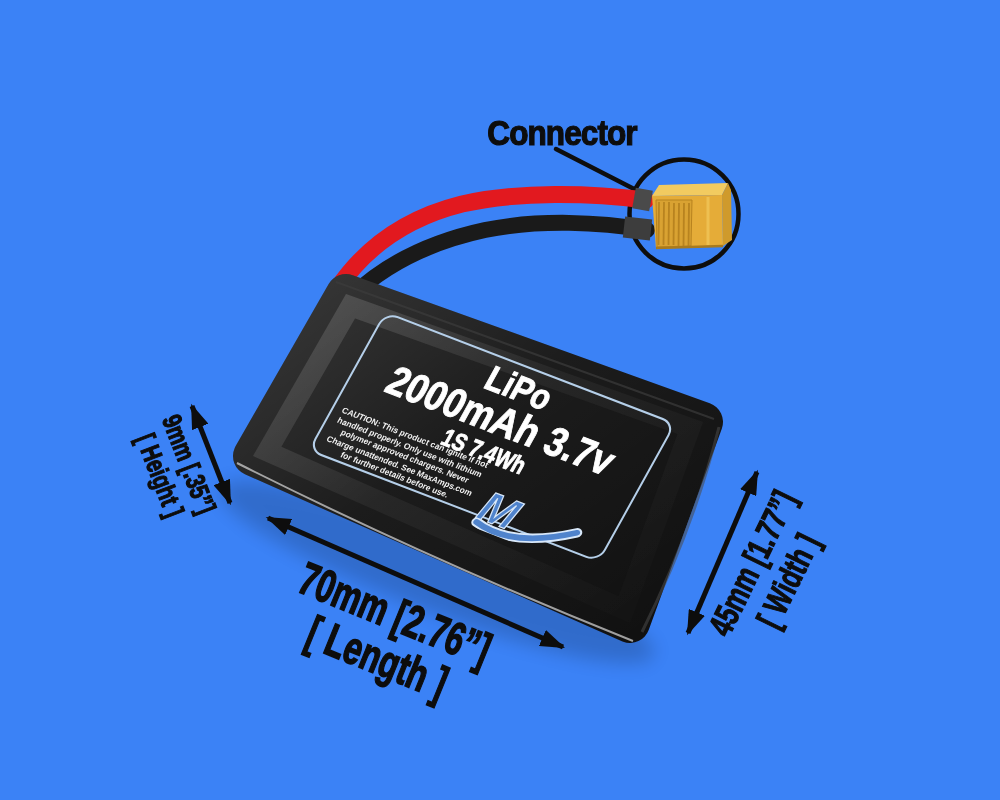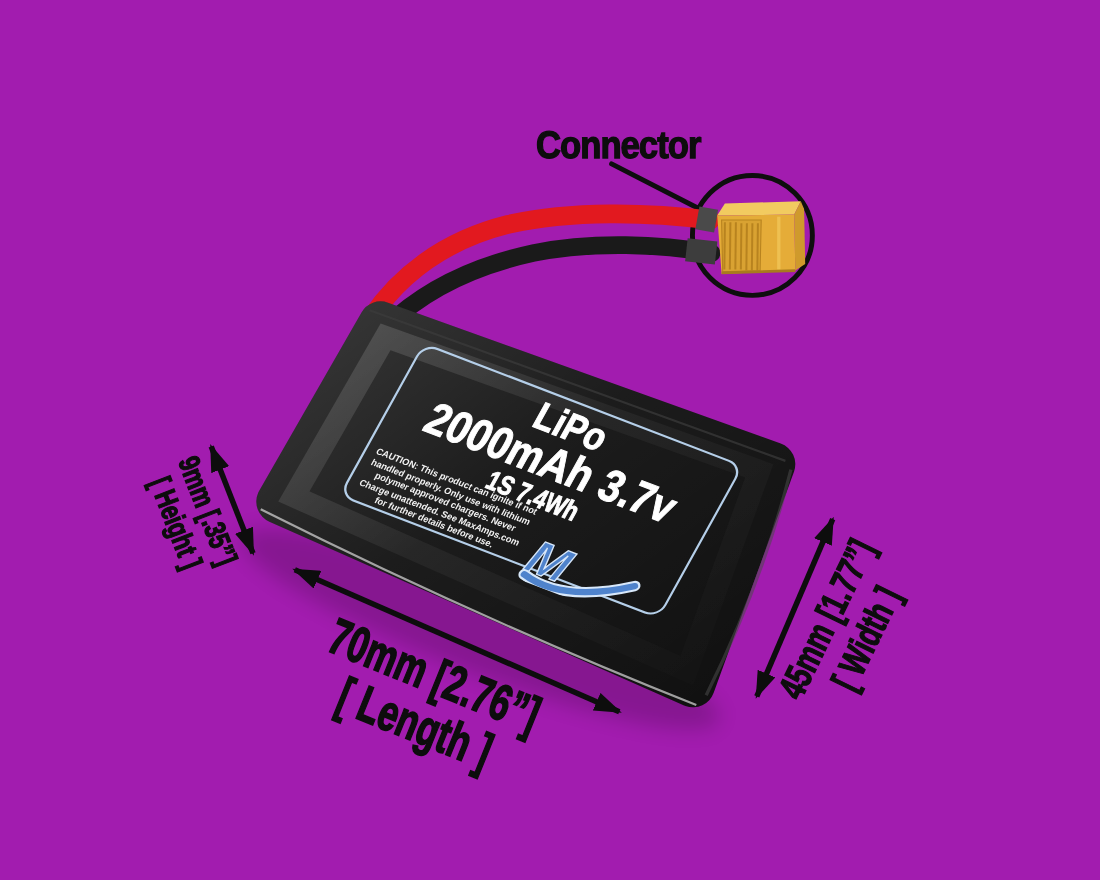--- a/index.html
+++ b/index.html
@@ -1,20 +1,20 @@
 <!DOCTYPE html>
 <html><head>
 <meta charset="utf-8">
 <style>
   html, body { margin: 0; padding: 0; background: #ffffff; }
   .canvas {
     position: relative;
     width: 1000px;
     height: 800px;
-    background: #a21caf;
+    background: #3b82f6;
     overflow: hidden;
     font-family: "Liberation Sans", sans-serif;
   }
   .canvas svg.scene { position: absolute; left: 0; top: 0; }
 
   
   .anno {
     position: absolute;
     color: #0d0d0d;
     font-weight: 900;

